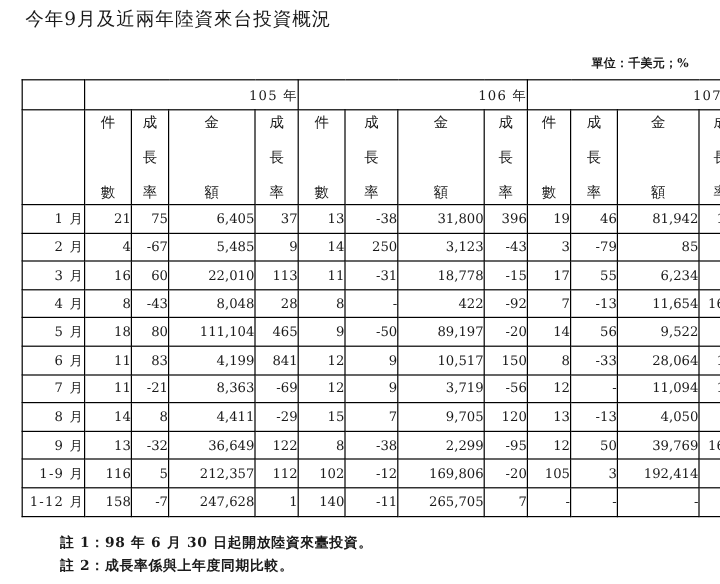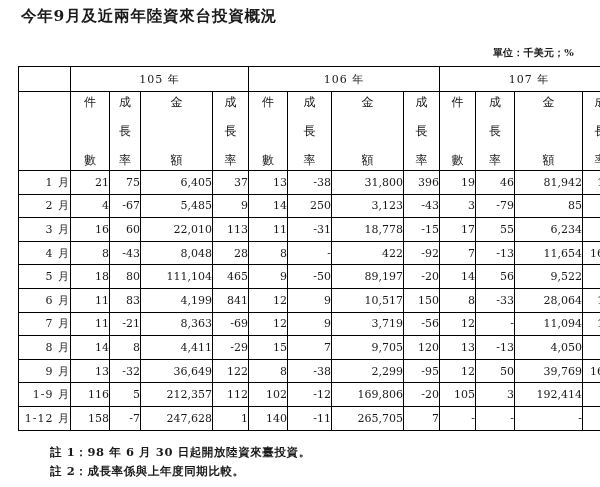--- a/index.html
+++ b/index.html
@@ -14,21 +14,21 @@
     font-family: "DejaVu Serif", "Liberation Serif", serif;
     color: #1a1a1a;
     overflow: hidden;
   }
 
   #page-title {
     position: absolute;
     left: 21px;
     top: 6px;
     font-size: 15.5px;
-    font-weight: bold;
+    font-weight: normal;
     letter-spacing: 0.8px;
     white-space: nowrap;
     font-family: "DejaVu Serif", "Liberation Serif", serif;
   }
 
   #unit-note {
     position: absolute;
     right: 26px;
     top: 46px;
     font-size: 10px;
@@ -53,21 +53,21 @@
     font-size: 11px;
     line-height: 1;
   }
 
   
   #data-table {
     border: 1.6px solid #000;
   }
 
   .yr-head {
-    text-align: center;
+    text-align: right;
     height: 24px;
     font-size: 12.5px;
     letter-spacing: 1px;
   }
   .corner-cell { }
 
   .vhead {
     height: 78px;
     text-align: center;
     vertical-align: middle;

